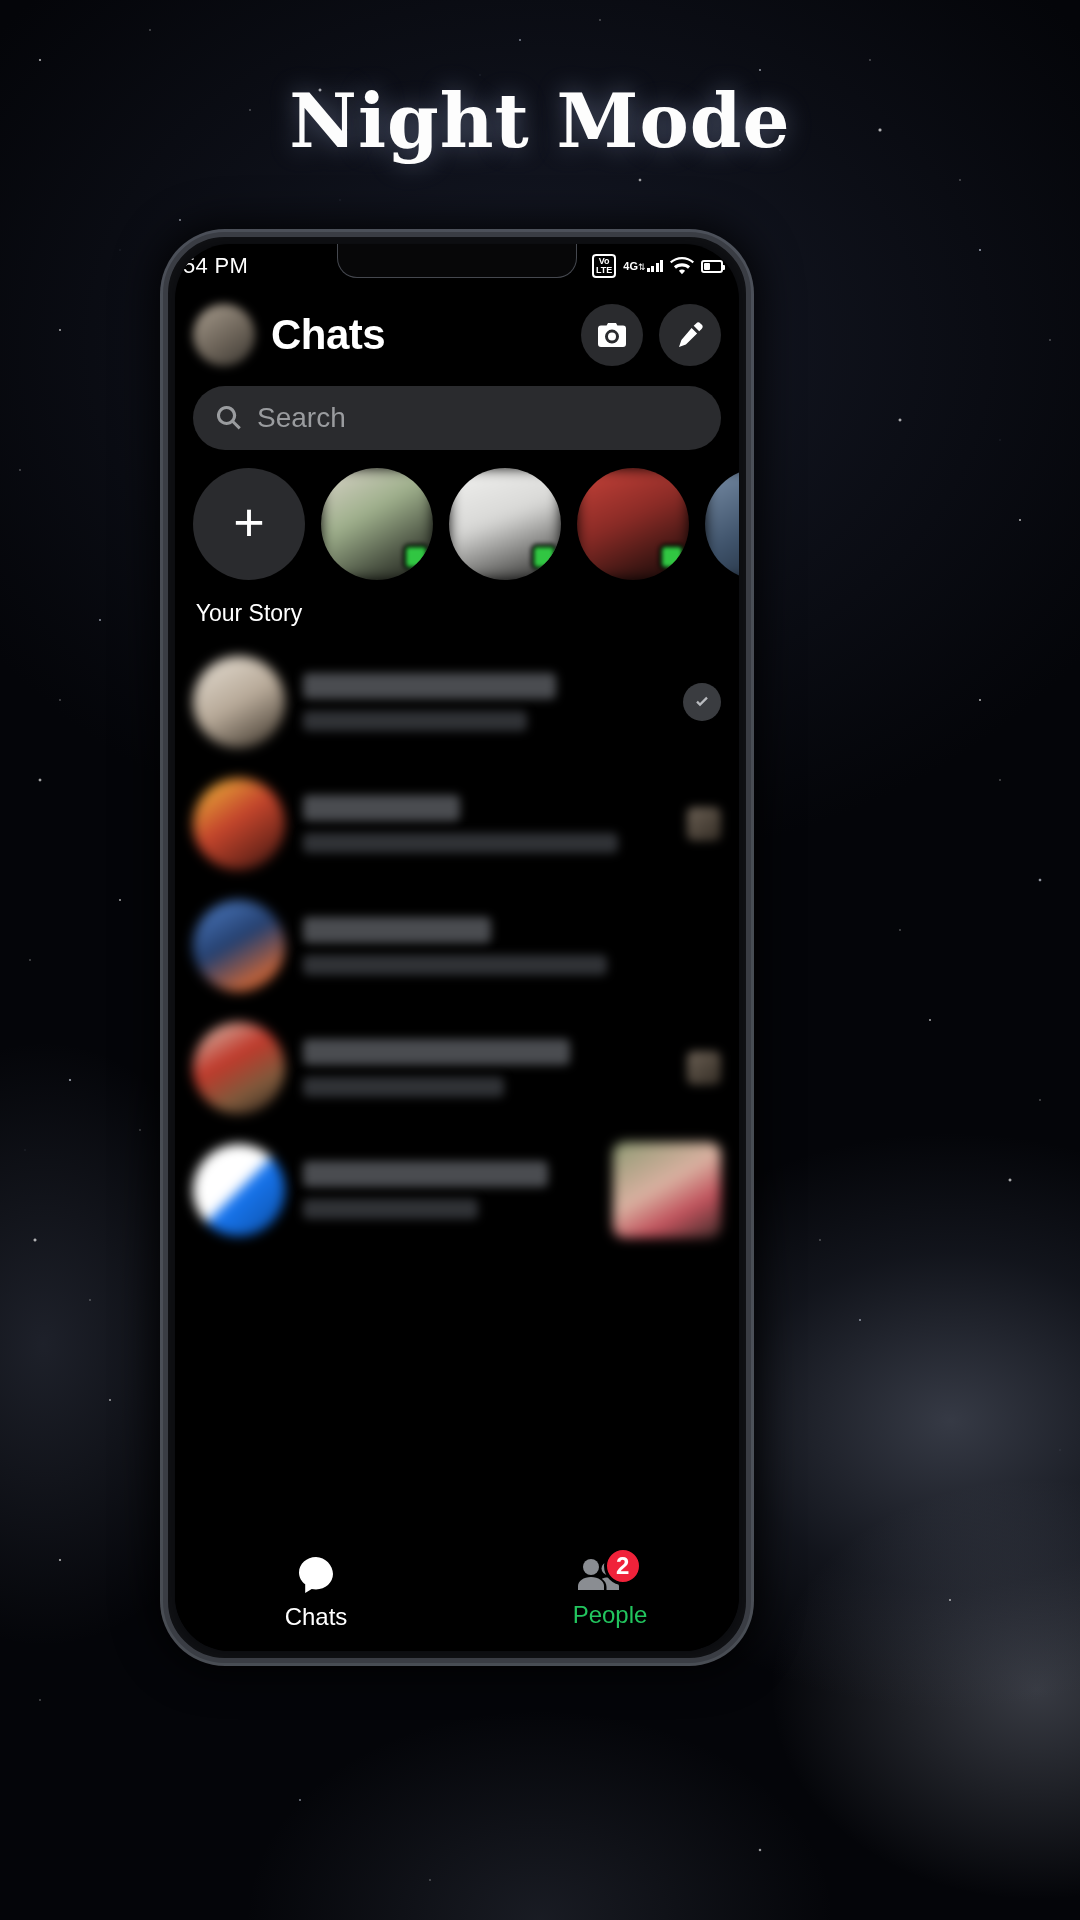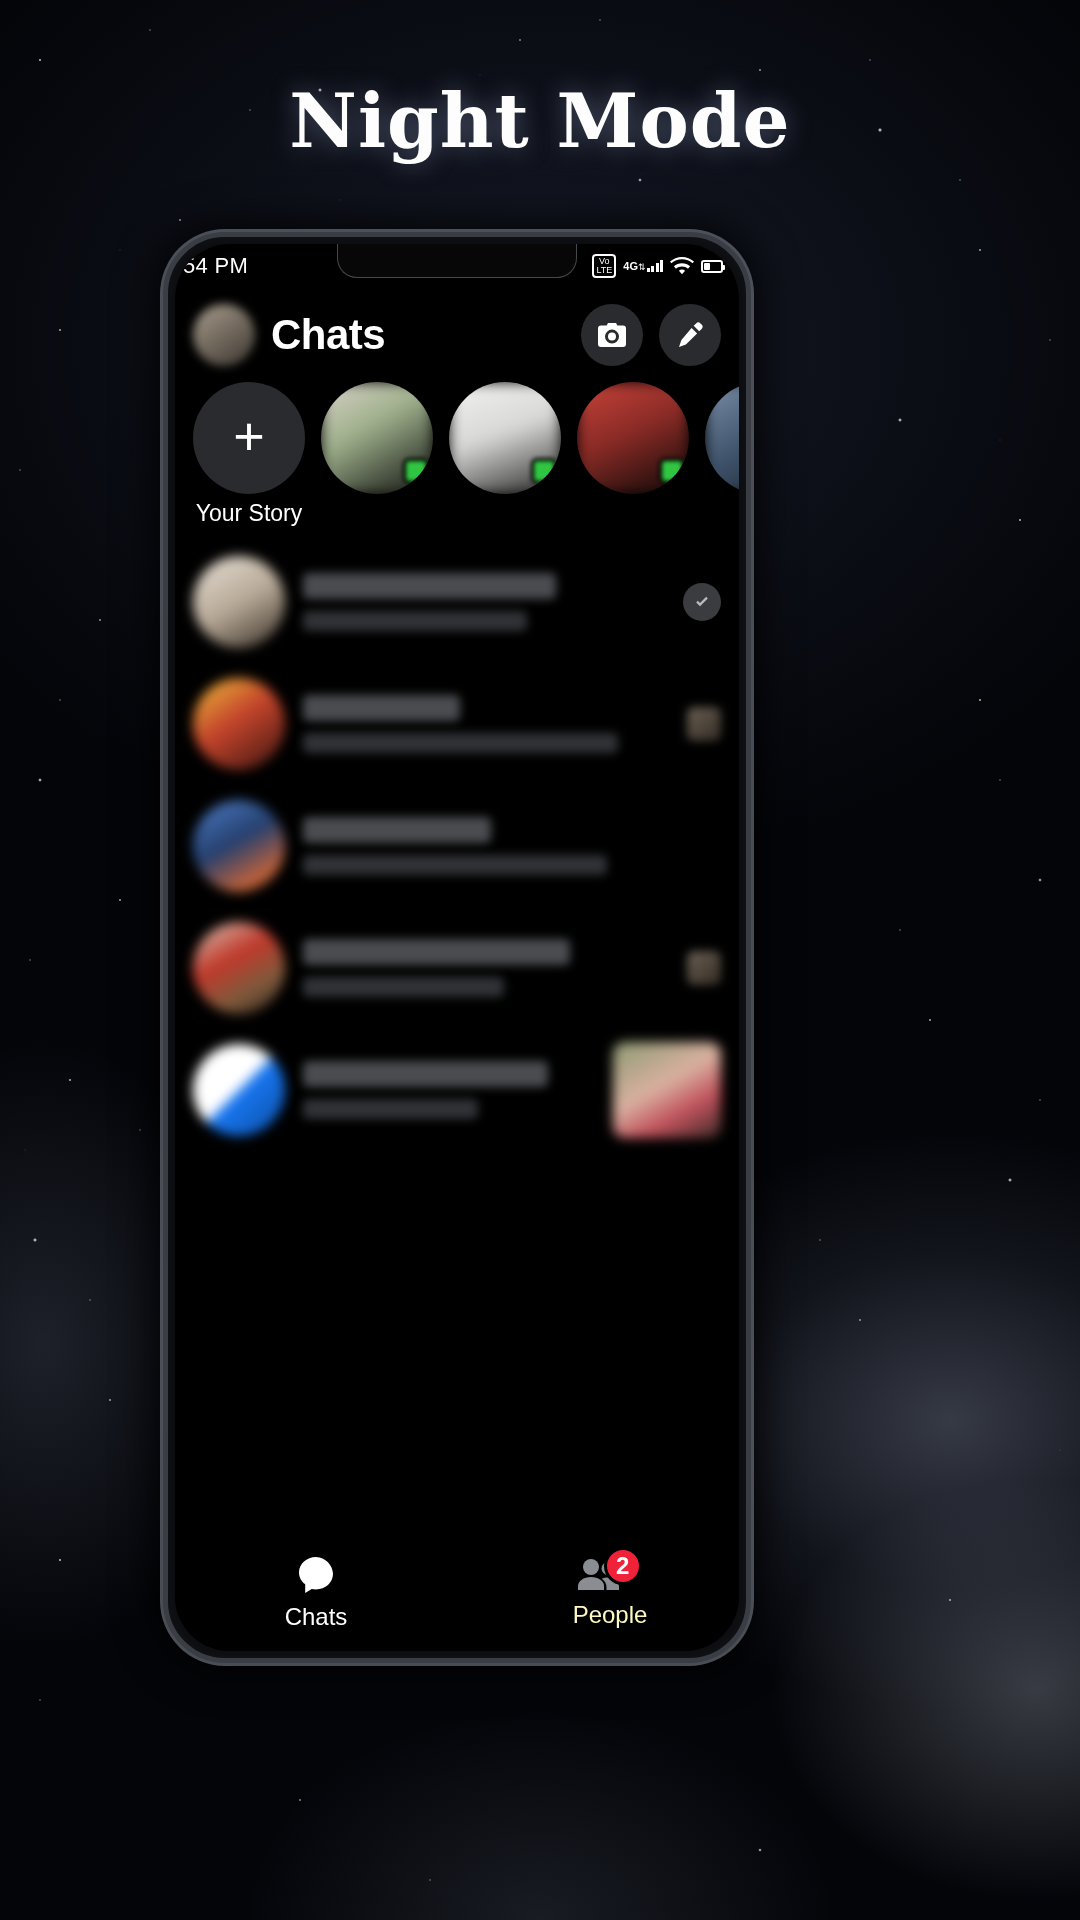--- a/index.html
+++ b/index.html
@@ -141,21 +141,21 @@
   #statusbar {
     position:relative; height:44px;
     display:flex; align-items:center; justify-content:space-between;
     padding:0 16px 0 8px;
     color:#fff; z-index:31;
   }
   #clock { font-size:22px; font-weight:500; letter-spacing:.3px; }
   #status-right { display:flex; align-items:center; gap:7px; }
   .volte {
     border:2px solid #fff; border-radius:4px;
-    font-size:9px; line-height:9px; font-weight:400;
+    font-size:9px; line-height:9px; font-weight:700;
     padding:1px 2px; text-align:center; color:#fff;
   }
   .volte span { display:block; }
   .sig-wrap { display:flex; flex-direction:row; align-items:center; line-height:1; }
   .sig-4g { font-size:11px; font-weight:600; }
   .bars { display:flex; align-items:flex-end; gap:1.5px; height:12px; }
   .bars i { display:block; width:3px; background:#fff; }
   .bars i:nth-child(1){height:4px;} .bars i:nth-child(2){height:6px;}
   .bars i:nth-child(3){height:9px;} .bars i:nth-child(4){height:12px;}
   .arrows { font-size:9px; margin-right:1px; }
@@ -217,21 +217,21 @@
   .s2 { background:linear-gradient(160deg,#f2f2f0,#d8d8d6 45%,#6a6a68 80%,#222); }
   .s3 { background:linear-gradient(155deg,#c8433a,#8b2b26 45%,#3a1512 80%,#140807); }
   .s4 { background:linear-gradient(150deg,#7a8fa8,#3f536b 50%,#18222e); }
   .badge-online {
     position:absolute; right:4px; bottom:10px;
     width:26px; height:26px; border-radius:6px;
     background:#31c642; border:3px solid #000;
     filter:blur(2px);
   }
   .story-name {
-    margin-top:6px; text-align:center; font-size:23px; color:#fff;
+    margin-top:20px; text-align:center; font-size:23px; color:#fff;
     white-space:nowrap; overflow:hidden; text-overflow:ellipsis;
   }
   .story-name.blur { filter:blur(5px); color:#8a8d92; }
 
   
   #chatlist { padding:4px 0 0 0; }
   .chatrow {
     display:flex; align-items:center; gap:18px;
     padding:12px 18px; height:122px;
   }
@@ -265,21 +265,21 @@
   #bottomnav {
     position:absolute; left:0; right:0; bottom:0; height:112px;
     background:#000;
     display:flex; align-items:center;
     padding-bottom:6px;
   }
   .nav-item { flex:1; display:flex; flex-direction:column; align-items:center; gap:6px; position:relative; }
   .nav-item svg { fill:#fff; }
   .nav-item.inactive svg { fill:#8a8d92; }
   .nav-label { font-size:24px; color:#fff; }
-  .nav-item.inactive .nav-label { color:#fef9c3;margin-left:24px; }
+  .nav-item.inactive .nav-label { color:#22c55e;margin-left:24px; }
   .nav-badge {
     position:absolute; top:-8px; left:52%;
     min-width:38px; height:38px; padding:0 8px;
     border-radius:19px; background:#f0223a;
     color:#fff; font-size:24px; font-weight:700;
     display:flex; align-items:center; justify-content:center;
     border:3px solid #000;
   }
 </style>
 </head>
@@ -336,20 +336,26 @@
           <path d="M11 1 9.6 3.6H4a3 3 0 0 0-3 3V22a3 3 0 0 0 3 3h22a3 3 0 0 0 3-3V6.6a3 3 0 0 0-3-3h-5.6L19 1H11zm4 6.6a7 7 0 1 1 0 14 7 7 0 0 1 0-14zm0 3a4 4 0 1 0 0 8 4 4 0 0 0 0-8z"></path>
         </svg>
       </div>
       <div class="hdr-btn">
         <svg width="26" height="26" viewBox="0 0 26 26">
           <path d="M19.1 1.4a3 3 0 0 1 4.3 0l1.2 1.2a3 3 0 0 1 0 4.3L22.2 9.3 16.7 3.8l2.4-2.4zM14.6 5.9l5.5 5.5L8.9 22.6 2 25l2.4-6.9L14.6 5.9z"></path>
         </svg>
       </div>
     </div>
 
+    <div id="searchbar">
+      <svg width="28" height="28" viewBox="0 0 28 28">
+        <path d="M11.5 2a9.5 9.5 0 1 0 5.8 17l6.4 6.4 2.1-2.1-6.4-6.4A9.5 9.5 0 0 0 11.5 2zm0 3a6.5 6.5 0 1 1 0 13 6.5 6.5 0 0 1 0-13z"></path>
+      </svg>
+      <span id="searchph">Search</span>
+    </div>
 
     <div id="stories">
       <div class="story" id="add-story">
         <div class="story-ring">
           <span class="plus">+</span>
         </div>
         <div class="story-name">Your Story</div>
       </div>
       <div class="story">
         <div class="story-ring">

